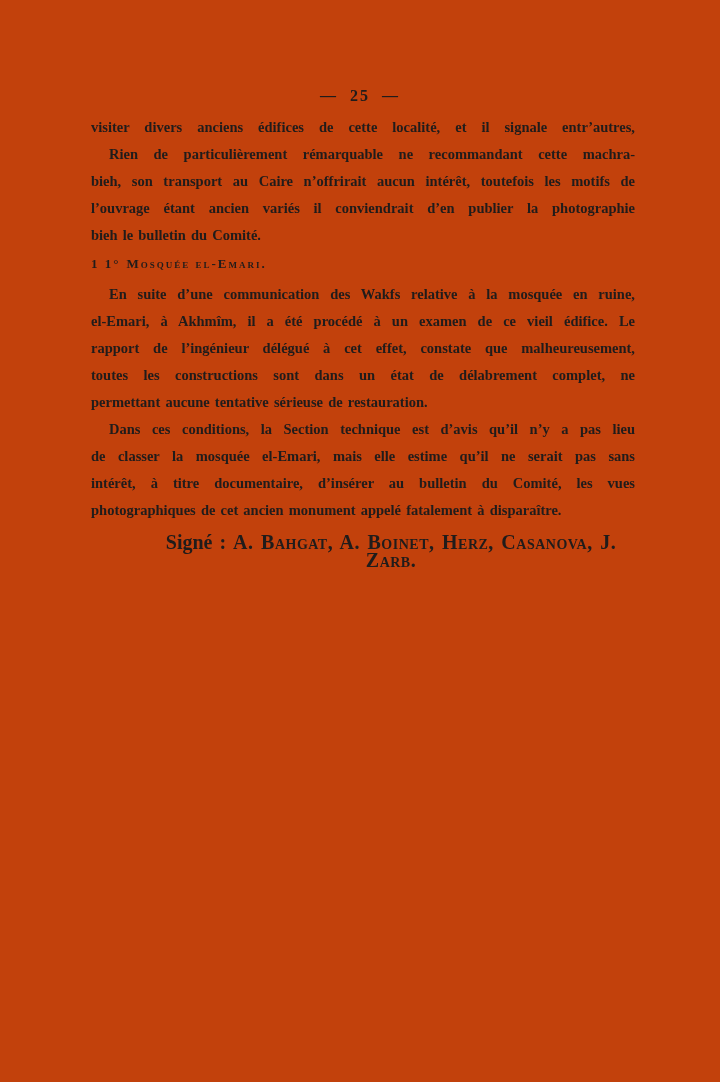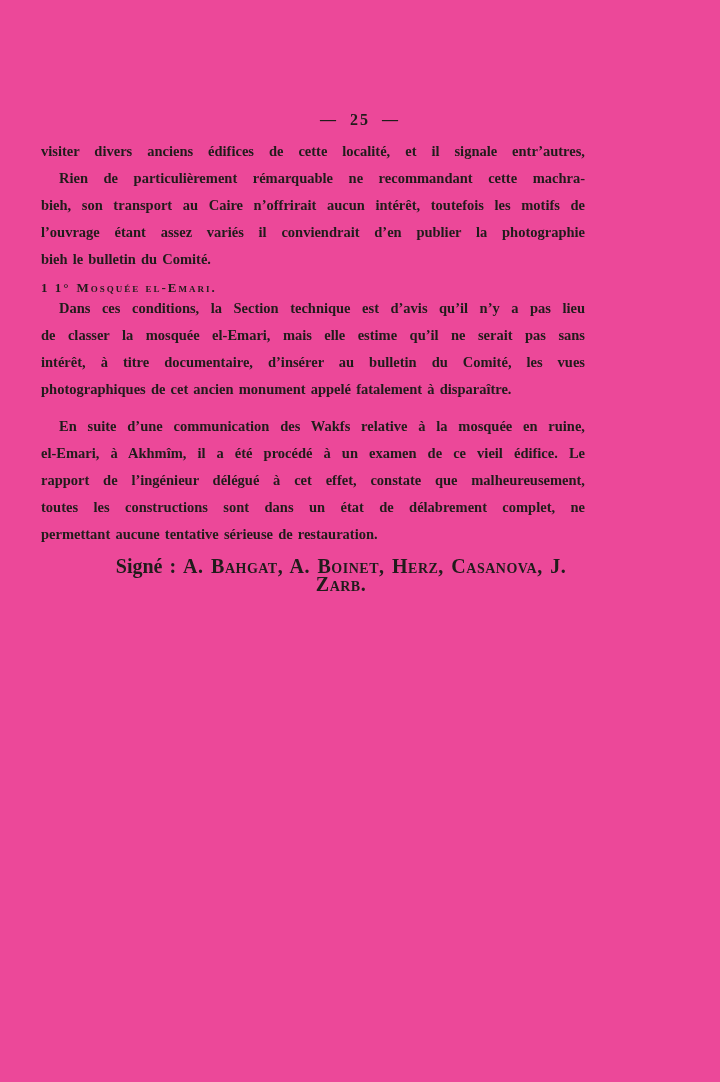--- a/index.html
+++ b/index.html
@@ -1,27 +1,27 @@
 <!DOCTYPE html>
 <html><head>
 <meta charset="utf-8">
 <style>
   html, body { margin:0; padding:0; background:#ffffff; }
   .page {
     position:relative;
     width:720px; height:1082px;
-    background:#ec4899;
+    background:#c2410c;
     box-sizing:border-box;
-    padding-top:112px;
+    padding-top:88px;
     font-family:"Liberation Serif","DejaVu Serif",serif;
     font-weight:bold;
     color:#201c1b;
     overflow:hidden;
   }
-  .column { margin-left:41px; width:544px; }
+  .column { margin-left:91px; width:544px; }
 
   .pagenum {
     text-align:center;
     font-size:16px;
     line-height:16px;
     letter-spacing:2px;
     word-spacing:6px;
   }
 
   .para { font-size:14.5px; line-height:27px; word-spacing:1.5px; }
@@ -58,41 +58,41 @@
 
   <div class="column">
 
     <div class="para para-first">
       <div class="line">visiter divers anciens édifices de cette localité, et il signale entr’autres,</div>
     </div>
 
     <div class="para">
       <div class="line ind">Rien de particulièrement rémarquable ne recommandant cette machra-</div>
       <div class="line">bieh, son transport au Caire n’offrirait aucun intérêt, toutefois les motifs de</div>
-      <div class="line">l’ouvrage étant assez variés il conviendrait d’en publier la photographie</div>
+      <div class="line">l’ouvrage étant ancien variés il conviendrait d’en publier la photographie</div>
       <div class="line pl">bieh le bulletin du Comité.</div>
     </div>
 
     <div class="heading">
       <span class="hnum">1 1°</span><span class="sc">Mosquée el-Emari.</span>
-    </div>
-
-    <div class="para">
-      <div class="line ind">Dans ces conditions, la Section technique est d’avis qu’il n’y a pas lieu</div>
-      <div class="line">de classer la mosquée el-Emari, mais elle estime qu’il ne serait pas sans</div>
-      <div class="line">intérêt, à titre documentaire, d’insérer au bulletin du Comité, les vues</div>
-      <div class="line pl">photographiques de cet ancien monument appelé fatalement à disparaître.</div>
     </div>
 
     <div class="para para-after-heading">
       <div class="line ind">En suite d’une communication des Wakfs relative à la mosquée en ruine,</div>
       <div class="line">el-Emari, à Akhmîm, il a été procédé à un examen de ce vieil édifice. Le</div>
       <div class="line">rapport de l’ingénieur délégué à cet effet, constate que malheureusement,</div>
       <div class="line">toutes les constructions sont dans un état de délabrement complet, ne</div>
       <div class="line pl">permettant aucune tentative sérieuse de restauration.</div>
     </div>
 
+    <div class="para">
+      <div class="line ind">Dans ces conditions, la Section technique est d’avis qu’il n’y a pas lieu</div>
+      <div class="line">de classer la mosquée el-Emari, mais elle estime qu’il ne serait pas sans</div>
+      <div class="line">intérêt, à titre documentaire, d’insérer au bulletin du Comité, les vues</div>
+      <div class="line pl">photographiques de cet ancien monument appelé fatalement à disparaître.</div>
+    </div>
+
     <div class="sig">
       <span>Signé : </span><span class="names">A. Bahgat, A. Boinet, Herz, Casanova, J. Zarb.</span>
     </div>
 
   </div>
 </div>
 
 </body></html>

